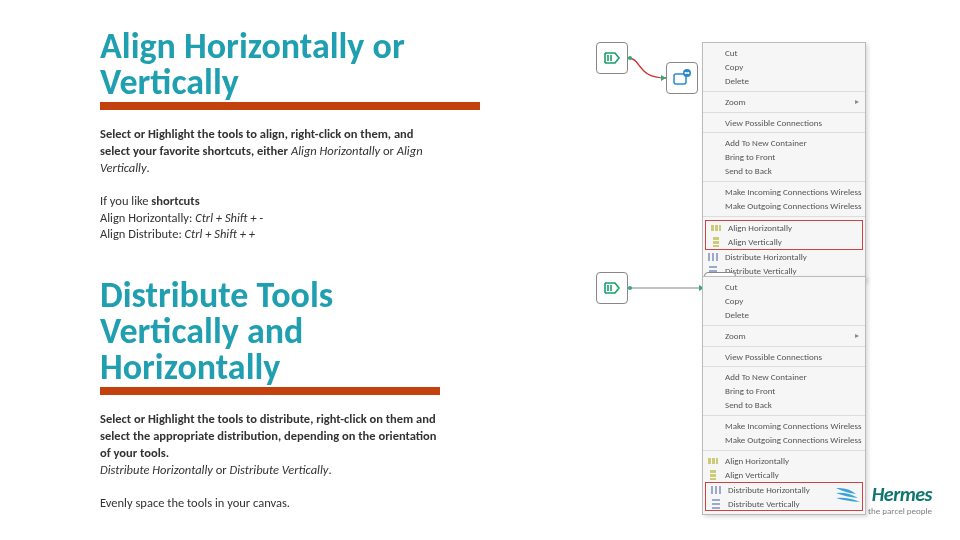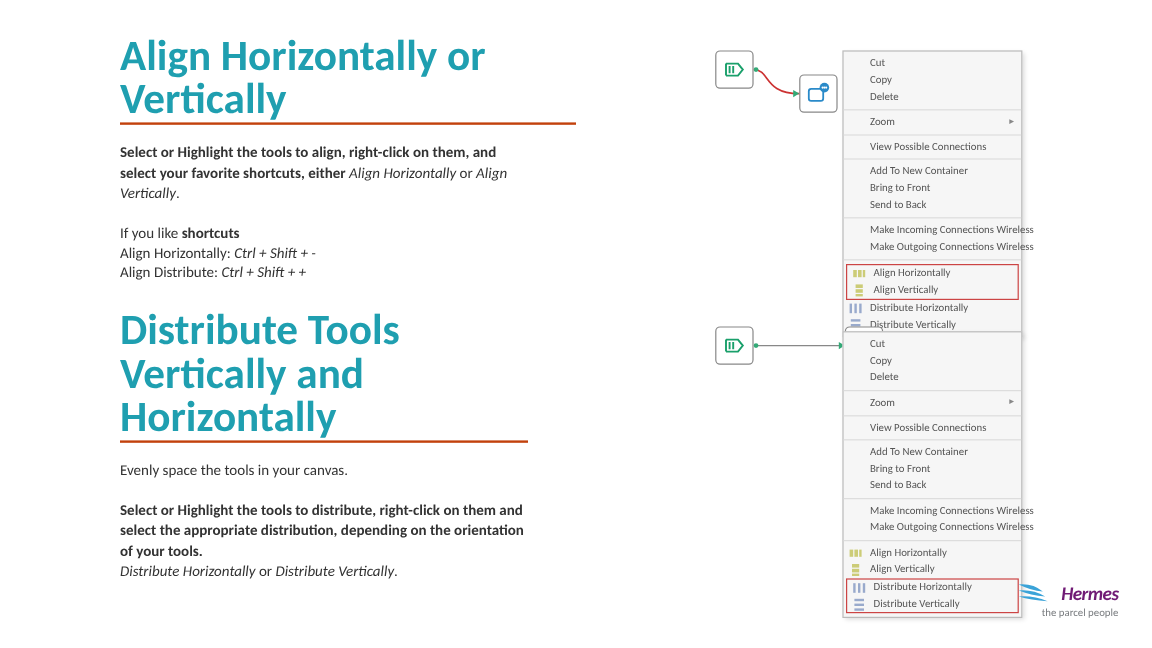--- a/index.html
+++ b/index.html
@@ -5,54 +5,54 @@
   * { margin: 0; padding: 0; box-sizing: border-box; }
   body {
     width: 960px; height: 540px;
     font-family: Calibri, "Segoe UI", Arial, sans-serif;
     background: #fff; color: #333; position: relative;
     overflow: hidden;
   }
   .content { position: absolute; left: 100px; top: 28px; width: 380px; }
   h1 {
     font-size: 36px; font-weight: 700; line-height: 1.0;
-    color: #1f9fb0; border-bottom: 2px solid #c2410c;
+    color: #1f9fb0; border-bottom: 8px solid #c2410c;
     padding-bottom: 2px; margin-bottom: 16px;
     display: inline-block;
   }
   h1.wide { width: 340px; }
   .para { font-size: 12.5px; line-height: 1.35; margin-bottom: 16px; width: 340px; }
-  .para2 { font-size: 12.5px; line-height: 1.35; margin-bottom: 20px; }
+  .para2 { font-size: 12.5px; line-height: 1.35; margin-bottom: 34px; }
   .ital { font-style: italic; }
   .b { font-weight: 700; }
   .section2 { margin-top: 6px; }
   
   .menu {
-    position: absolute; width: 150px; background: #f6f6f6;
+    position: absolute; width: 164px; background: #f6f6f6;
     border: 1px solid #bbb; font-size: 9px; line-height: 1.1;
     box-shadow: 2px 2px 4px rgba(0,0,0,0.15);
   }
   .menu .grp { border-bottom: 1px solid #ddd; padding: 3px 0; }
   .menu .grp:last-child { border-bottom: none; }
   .menu .item { padding: 2px 8px 2px 22px; position: relative; color: #555; white-space: nowrap; }
   .menu .item.arrow::after { content: "▸"; position: absolute; right: 6px; font-size: 8px; color: #888; }
   .menu .hl { border: 1px solid #c44; margin: 0 2px; }
   .menu .ico { position: absolute; left: 4px; width: 12px; height: 12px; top: 1px; }
   .ico svg { width: 12px; height: 12px; }
   
   .strip { position: absolute; }
   .tool {
     width: 32px; height: 32px; border: 1px solid #888; border-radius: 4px;
     background: #fff; display: flex; align-items: center; justify-content: center;
     position: absolute;
   }
   .conn { position: absolute; pointer-events: none; }
   
   .logo { position: absolute; right: 28px; bottom: 24px; text-align: right; }
-  .logo .wordmark { font-weight: 700; font-style: italic; font-size: 16px; color: #701a75; letter-spacing: -0.5px; }
+  .logo .wordmark { font-weight: 700; font-style: italic; font-size: 20px; color: #0f766e; letter-spacing: -0.5px; }
   .logo .tag { font-size: 9px; color: #7a7d80; margin-top: -2px; }
   .wings { display: inline-block; vertical-align: -2px; margin-right: 4px; }
 </style>
 </head>
 <body>
 
 <div class="content">
   <h1>Align Horizontally or Vertically</h1>
 
   <p class="para">
@@ -61,25 +61,25 @@
   </p>
 
   <p class="para2">
     <span>If you like </span><span class="b">shortcuts</span><br>
     <span>Align Horizontally: </span><span class="ital">Ctrl + Shift + -</span><br>
     <span>Align Distribute: </span><span class="ital">Ctrl + Shift + +</span>
   </p>
 
   <div class="section2">
     <h1 class="wide">Distribute Tools Vertically and Horizontally</h1>
-    <p class="para">Evenly space the tools in your canvas.</p>
     <p class="para">
       <span class="b">Select or Highlight the tools to distribute, right-click on them and select the appropriate distribution, depending on the orientation of your tools.</span><br>
       <span class="ital">Distribute Horizontally</span><span> or </span><span class="ital">Distribute Vertically</span><span>.</span>
     </p>
+    <p class="para">Evenly space the tools in your canvas.</p>
   </div>
 </div>
 
 <div class="strip" style="left:596px; top:42px;">
   <div class="tool" style="left:0; top:0;">
     <svg width="20" height="20" viewBox="0 0 20 20">
         <path d="M3 5 V15 M3 5 H13 L17 10 L13 15 H3 M6 7 V13 M9 7 V13" stroke="#1aa06b" stroke-width="1.6" fill="none"></path>
       </svg>
   </div>
   <div class="tool" style="left:70px; top:20px;">

